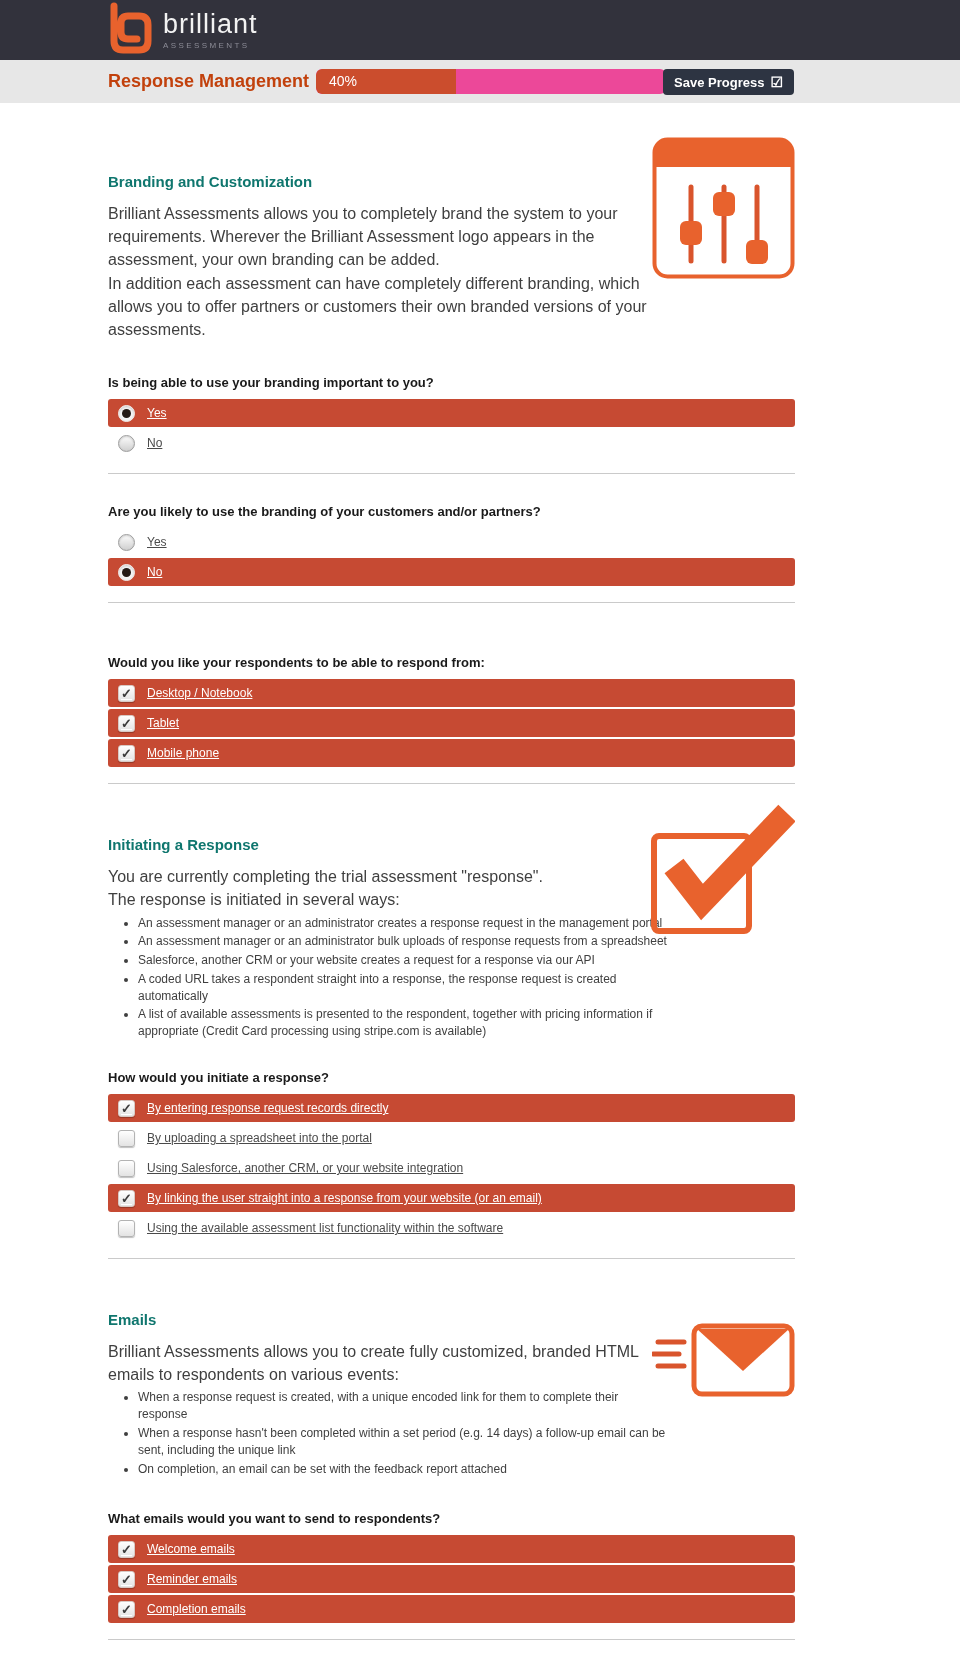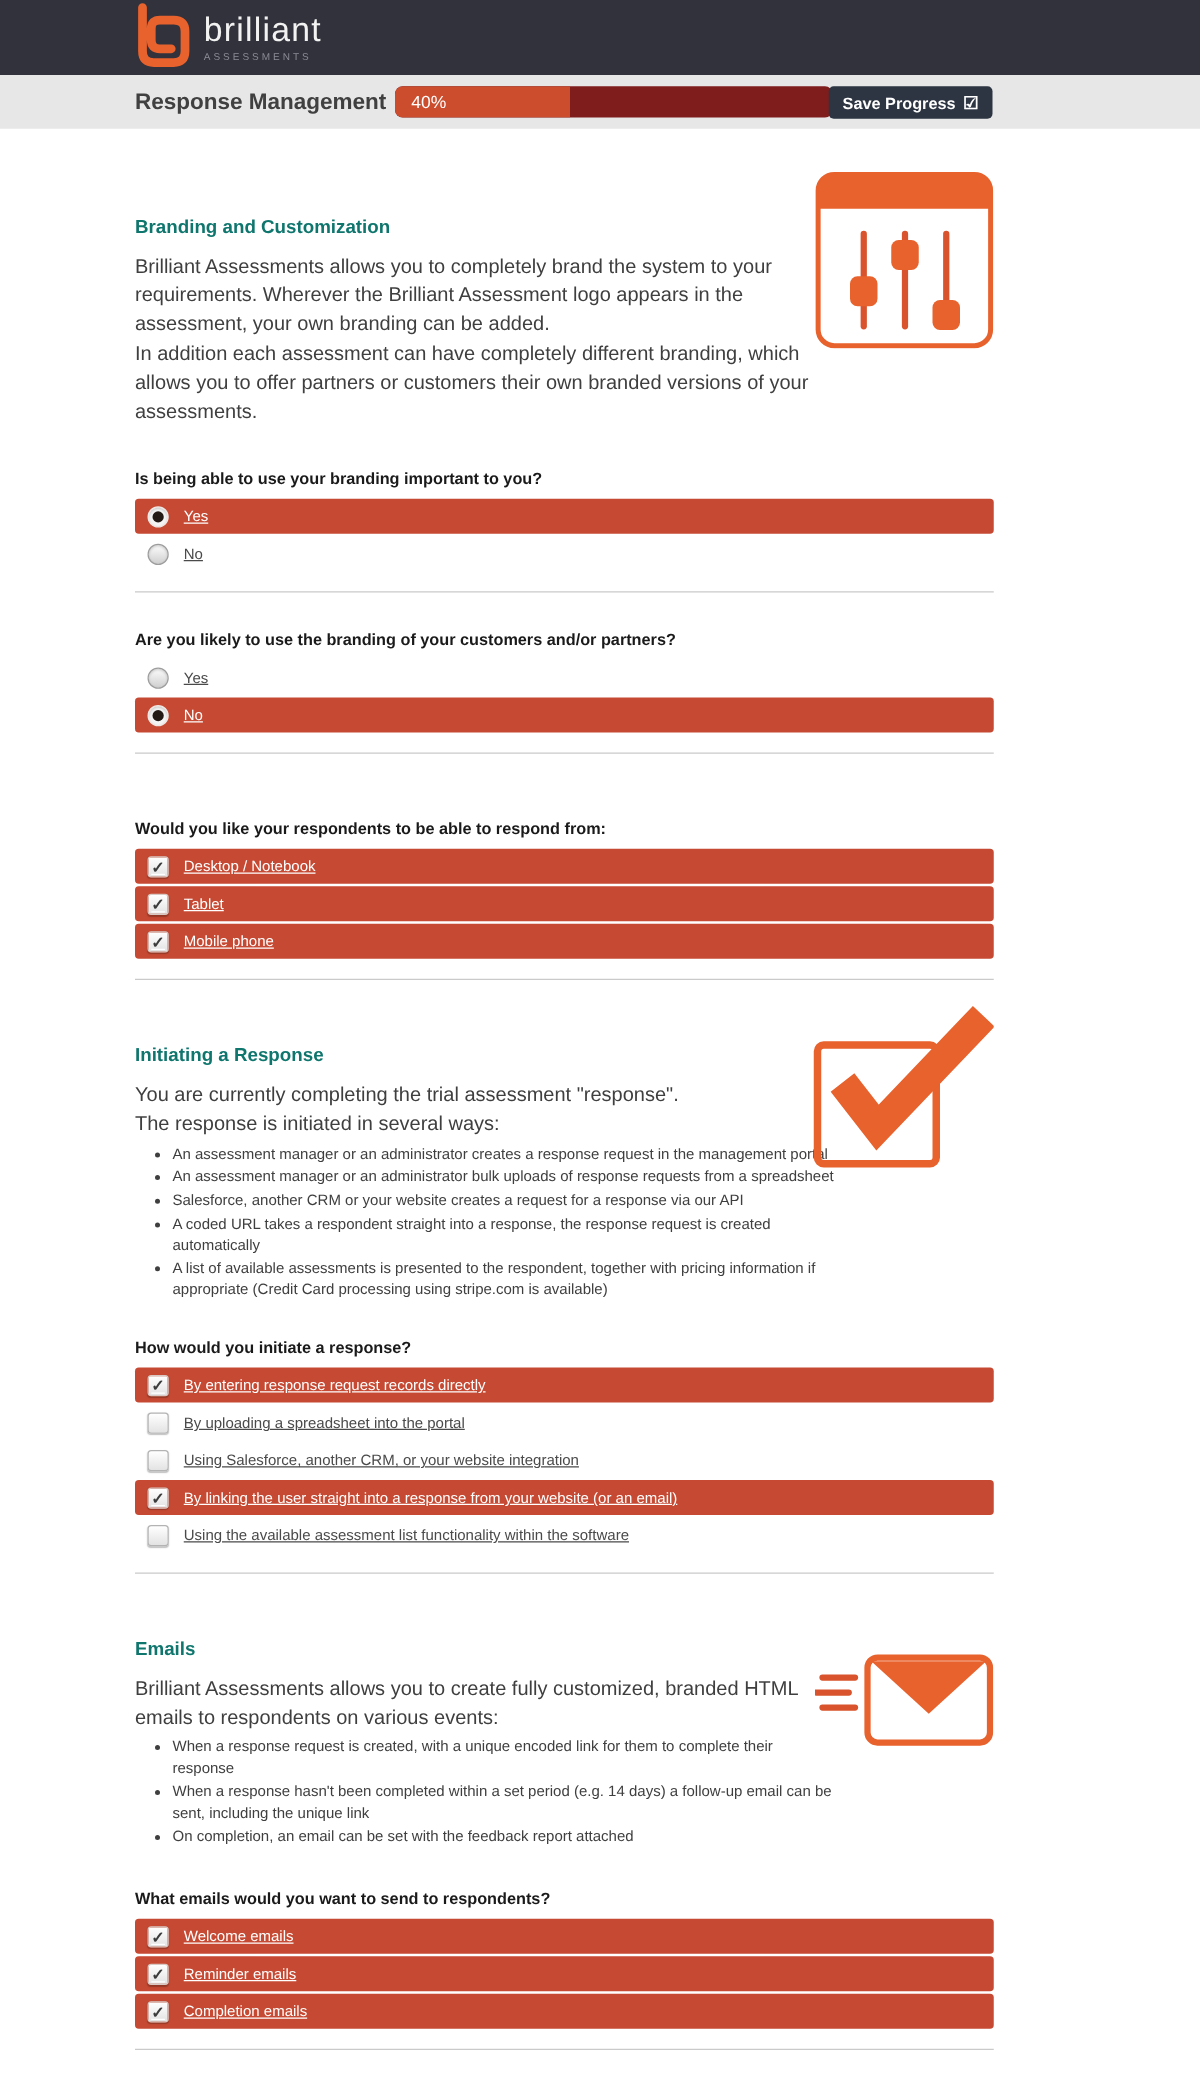--- a/index.html
+++ b/index.html
@@ -16,24 +16,24 @@
   }
   .logo { display:flex; align-items:center; gap:9px; }
   .logo-glyph { flex:none; display:block; }
   .logo-name { color:#f2f2f2; font-size:27px; letter-spacing:1px; line-height:1; }
   .logo-sub { color:#8c8c96; font-size:8px; letter-spacing:2.4px; margin-top:3px; }
   
   .toolbar {
     height:43px; background:#e7e7e7; position:relative;
     display:flex; align-items:center; padding-left:108px;
   }
-  .toolbar-title { font-size:18px; font-weight:bold; color:#404040; }
+  .toolbar-title { font-size:18px; font-weight:bold; color:#c2410c; }
   .progress-track {
     position:absolute; left:316px; top:9px; width:350px; height:25px;
-    background:#7f1d1d; border-radius:6px; overflow:hidden;
+    background:#ec4899; border-radius:6px; overflow:hidden;
   }
   .progress-fill {
     height:100%; background:#cb4d2d; border-radius:6px 0 0 6px;
     color:#fff; font-size:14px; line-height:25px; padding-left:13px;
   }
   .save-btn {
     position:absolute; right:166px; top:9px; height:26px;
     background:#2d3442; color:#fff; border:none; border-radius:4px;
     font-family:inherit; font-size:13px; font-weight:bold;
     padding:0 11px; display:flex; align-items:center; gap:6px; cursor:pointer;

